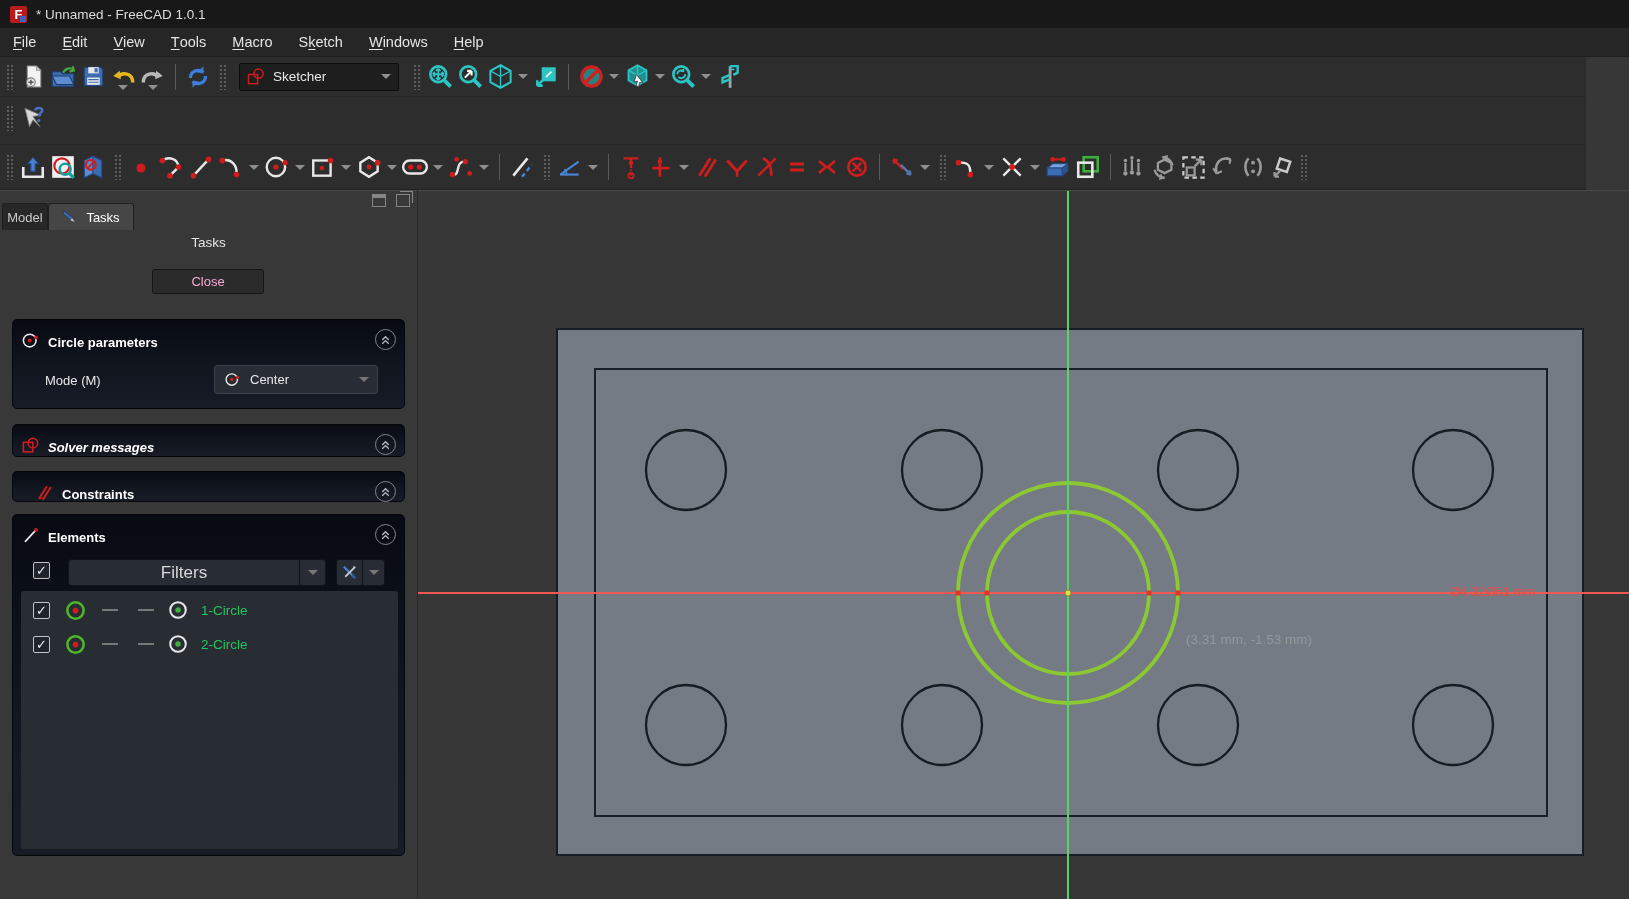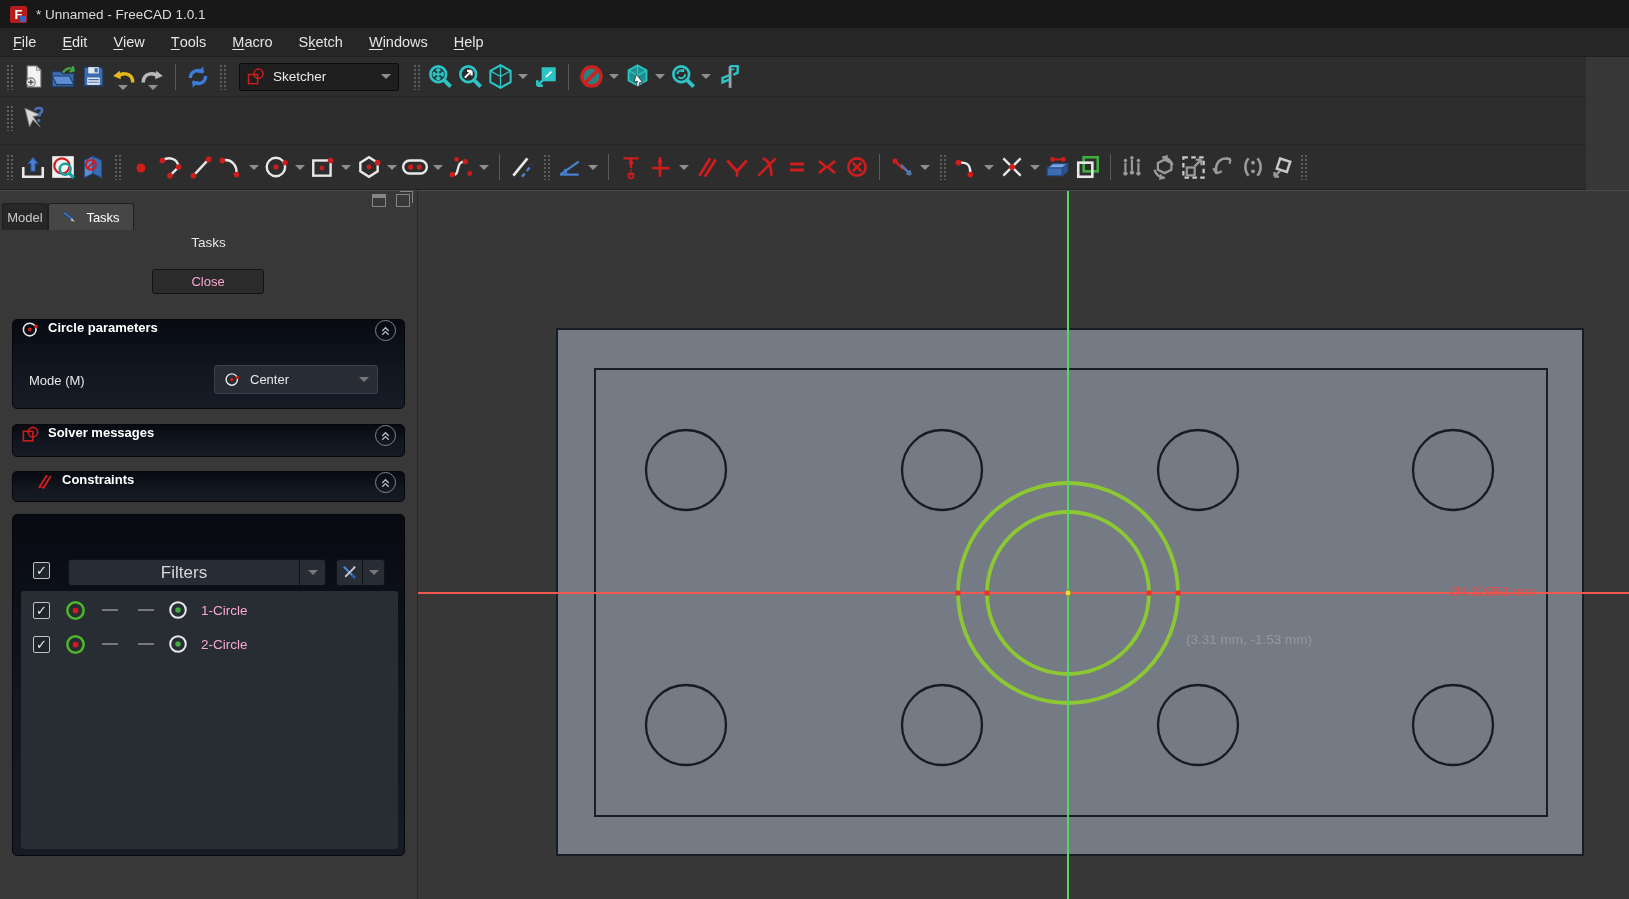--- a/index.html
+++ b/index.html
@@ -55,34 +55,34 @@
   #float-ico { left:396px; }
   #float-ico::after { content:""; position:absolute; left:3px; top:-4px; width:12px; height:11px;
                       border:1px solid #9a9a9a; border-bottom:none; border-left:none; }
 
   #close-btn { position:absolute; left:152px; top:78px; width:112px; height:25px; background:#2b2b2b;
                border:1px solid #141414; border-radius:3px; color:#f9a8d4; font-size:13px;
                display:flex; align-items:center; justify-content:center; }
 
   .task-box { position:absolute; left:12px; width:393px; background:linear-gradient(180deg,#070a11 0%,#11161f 55%,#161b26 100%);
               border:1px solid #04060a; border-radius:5px; }
-  .task-head { height:30px; display:flex; align-items:flex-start; padding:0 8px; }
+  .task-head { height:30px; display:flex; align-items:flex-end; padding:0 8px; }
   .task-head .title { color:#fff; font-weight:bold; font-size:13px; margin-left:8px; }
   .collapse { margin-left:auto; width:21px; height:21px; border:1.5px solid #80858e; border-radius:50%;
               display:flex; align-items:center; justify-content:center; }
 
   #box-circle-params { top:128px; height:90px; }
-  #mode-row { position:absolute; left:0; top:44px; width:100%; height:32px; display:flex; align-items:center; }
+  #mode-row { position:absolute; left:0; top:44px; width:100%; height:32px; display:flex; align-items:center;padding-left:16px; }
   #mode-label { color:#e8e8e8; font-size:13px; margin-left:16px; }
   #mode-combo { position:absolute; left:201px; top:1px; width:164px; height:29px; background:#272c35;
                 border:1px solid #3a4050; border-radius:3px; display:flex; align-items:center;
                 color:#e8e8e8; font-size:13px; gap:9px; padding-left:9px; }
   #mode-combo .caret { margin-left:auto; margin-right:8px; border-top-color:#777; }
 
-  #box-solver { top:233px; height:33px; }
+  #box-solver { top:233px; height:33px;font-style:italic; }
   #box-constraints { top:280px; height:31px;padding-left:14px; }
   #box-elements { top:323px; height:342px; }
 
   #filters-row { position:absolute; left:0; top:42px; width:100%; height:30px; }
   .chk { width:17px; height:17px; border:1px solid #c2c2c2; border-radius:2px; background:#20242b;
          color:#f0f0f0; font-size:13px; line-height:15px; text-align:center; }
   #filters-chk { position:absolute; left:20px; top:5px; }
   #filters-combo { position:absolute; left:55px; top:2px; width:258px; height:27px; background:#272c35;
                    border:1px solid #10141a; border-radius:3px; color:#d8d8d8; font-size:17px;
                    display:flex; align-items:center; }
@@ -93,21 +93,21 @@
                       border:1px solid #10141a; border-radius:3px 0 0 3px; display:flex; align-items:center; justify-content:center; }
   #filters-settings-arrow { position:absolute; left:350px; top:2px; width:22px; height:27px; background:#272c35;
                             border:1px solid #10141a; border-left:none; border-radius:0 3px 3px 0;
                             display:flex; align-items:center; justify-content:center; }
 
   #elements-list { position:absolute; left:8px; top:76px; width:377px; height:258px; background:#282c33;
                    border-radius:3px; }
   .el-row { display:flex; align-items:center; height:30px; margin-top:4px; }
   .el-row .chk { margin-left:12px; }
   .el-dash { width:16px; height:2px; background:#787878; }
-  .el-label { color:#f9a8d4; font-size:13.5px; margin-left:12px; }
+  .el-label { color:#22c55e; font-size:13.5px; margin-left:12px; }
 
   
   #viewport { position:absolute; left:418px; top:190px; width:1211px; height:709px; background:#373737;
               border-top:1px solid #4a4a4a; }
   #sketch-svg { position:absolute; left:0; top:0; }
   .vp-tooltip { fill:#94989d; font-size:13.5px; font-family:"Liberation Sans",sans-serif; }
   .vp-dim { fill:#df4f4a; font-size:13px; font-family:"Liberation Sans",sans-serif; }
 </style>
 </head>
 <body>
@@ -653,20 +653,32 @@
       <span class="title">Constraints</span>
       <div class="collapse">
         <svg width="13" height="13" viewBox="0 0 24 24">
             <path d="M6 13l6-6 6 6M6 20l6-6 6 6" fill="none" stroke="#b8bdc6" stroke-width="2.4"></path>
           </svg>
       </div>
     </div>
   </div>
 
   <div id="box-elements" class="task-box">
+    <div class="task-head">
+      <svg width="19" height="19" viewBox="0 0 24 24">
+          <path d="M5 20L19 5" stroke="#e8e8e8" stroke-width="2.2"></path>
+          <circle cx="19" cy="5" r="2.4" fill="#cf1d1d"></circle>
+        </svg>
+      <span class="title">Elements</span>
+      <div class="collapse">
+        <svg width="13" height="13" viewBox="0 0 24 24">
+            <path d="M6 13l6-6 6 6M6 20l6-6 6 6" fill="none" stroke="#b8bdc6" stroke-width="2.4"></path>
+          </svg>
+      </div>
+    </div>
 
     <div id="filters-row">
       <div id="filters-chk" class="chk">✓</div>
       <div id="filters-combo">
         <span class="lbl">Filters</span>
         <span class="arrow-zone">
             <span class="caret" style="border-top-color:#777"></span>
           </span>
       </div>
       <div id="filters-settings">

